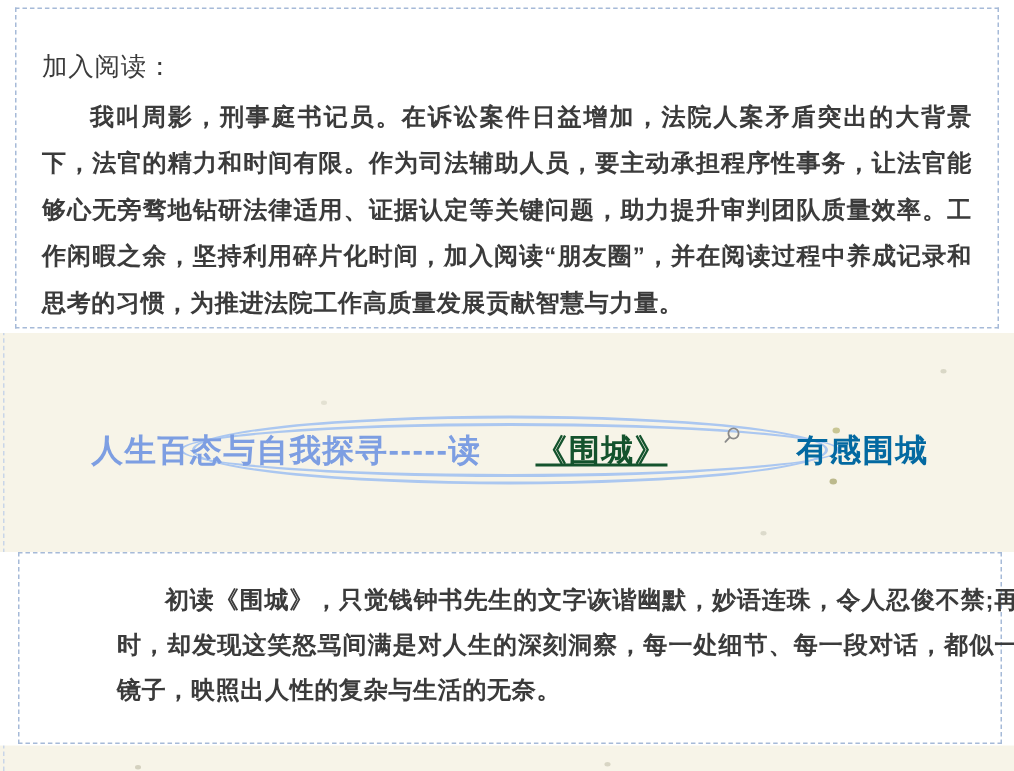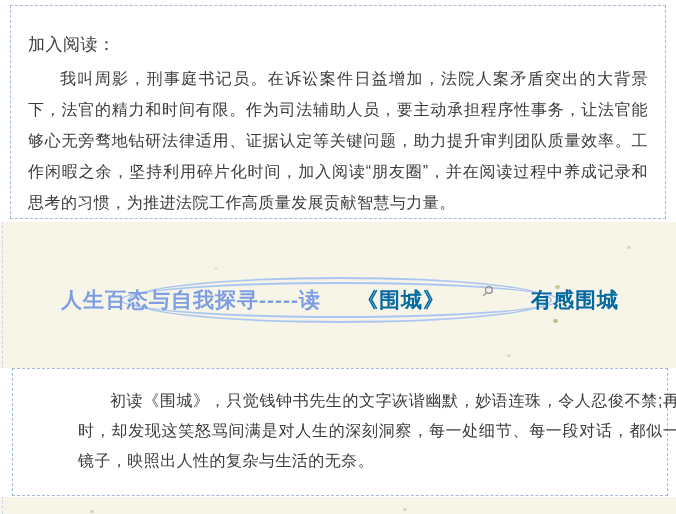--- a/index.html
+++ b/index.html
@@ -19,37 +19,37 @@
   #dash-author{left:10px;top:5px;width:656px;height:214px;}
   #dash-review{left:12px;top:368px;width:656px;height:128px;}
   #outer-left-dash{position:absolute;left:2px;top:0;height:514px;width:0;border-left:1px dashed #c9d5e8;}
 
   
   .txt{color:#3b3b3b;}
   #author-block{position:absolute;left:28px;top:32px;width:620px;}
   .blk-heading{font-size:17px;line-height:26px;margin:0 0 5px 0;font-weight:500;letter-spacing:.5px;}
   .body-para{
     font-size:16px;line-height:31px;letter-spacing:.45px;
-    text-align:justify;text-indent:2em;margin:0;font-weight:400;
+    text-align:justify;text-indent:2em;margin:0;font-weight:700;
   }
   #review-block{position:absolute;left:30px;top:386px;width:618px;margin-left:48px;}
   #review-block .body-para{line-height:30px;}
 
   
   #title-banner{position:absolute;left:128px;top:277px;width:424px;height:46px;}
   .ellipse{position:absolute;border:2px solid #abc7f0;border-radius:50%;box-sizing:border-box;}
   #ellipse-main{left:0;top:0;width:424px;height:46px;}
   #ellipse-echo{left:-8px;top:5px;width:440px;height:36px;}
   #title-line{
     position:absolute;left:-20px;right:-20px;top:0;bottom:0;
     display:flex;align-items:center;justify-content:center;
     white-space:nowrap;font-weight:bold;font-size:21px;letter-spacing:1px;gap:36px;
   }
   .t-main{color:#7d9ee2;}
-  .t-book{color:#0369a1;}
+  .t-book{color:#14532d;text-decoration:underline;}
   .t-suffix{color:#0369a1;}
   .mag-icon{display:inline-block;margin:0 1px;transform:translateY(-9px);}
 
   
   .speck{position:absolute;border-radius:50%;}
   .s1{left:627px;top:246px;width:4px;height:3px;background:#d9d7c6;}
   .s2{left:555px;top:285px;width:5px;height:4px;background:#c9c694;}
   .s3{left:553px;top:319px;width:5px;height:4px;background:#bcb98c;}
   .s4{left:214px;top:267px;width:4px;height:3px;background:#e3e1d2;}
   .s5{left:507px;top:354px;width:4px;height:3px;background:#dcdacb;}

